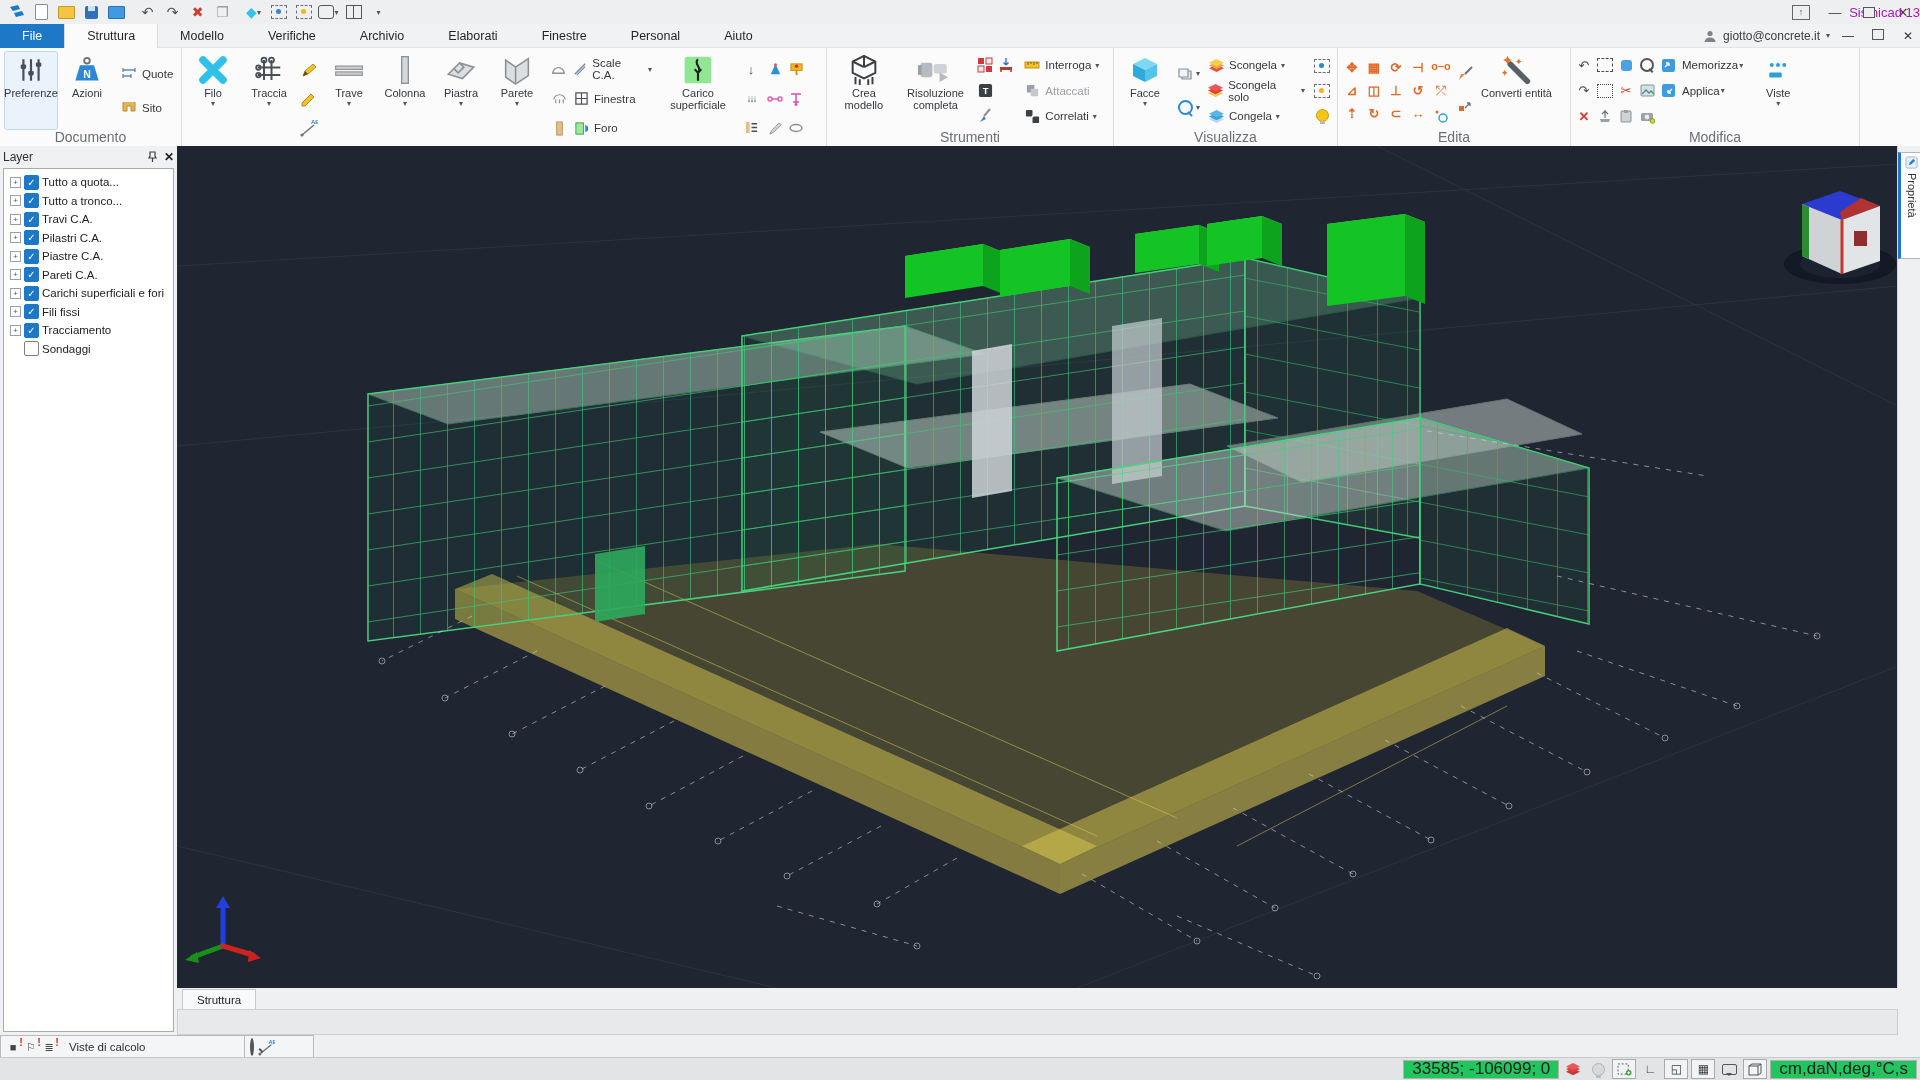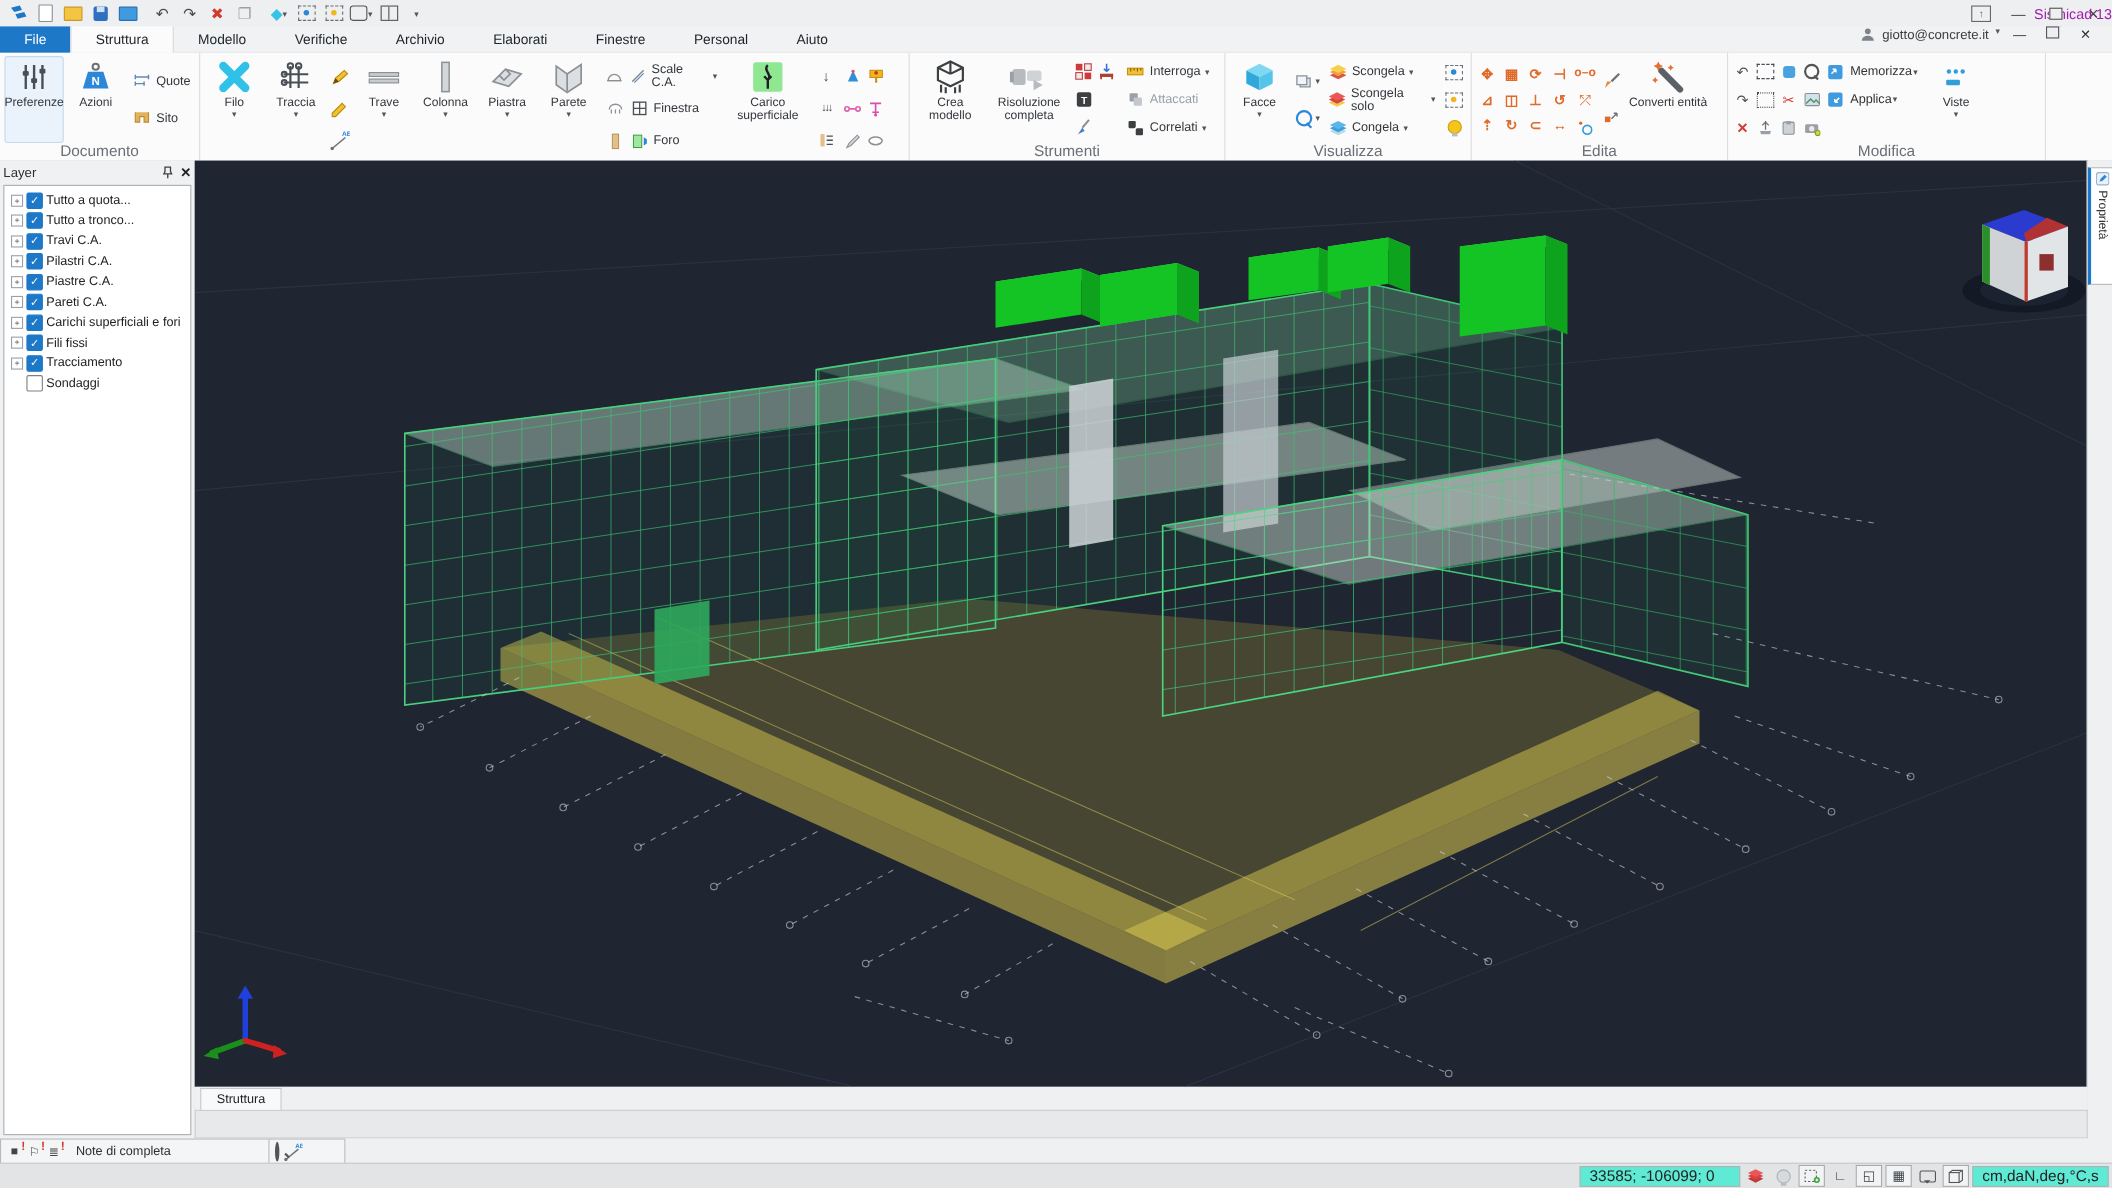--- a/index.html
+++ b/index.html
@@ -29,21 +29,21 @@
   .colico::after{content:"";position:absolute;left:6px;top:0;bottom:0;width:1px;background:#555}
   .upbox{width:16px;height:13px;border:1px solid #666;display:flex;align-items:center;justify-content:center;font-size:9px;color:#555}
   .restore{width:10px;height:9px;border:1px solid #555;position:relative;background:#edeff0}
   .restore::before{content:"";position:absolute;left:2px;top:-3px;width:9px;height:8px;border:1px solid #555;z-index:-1}
 
   
   #tabrow{position:absolute;left:0;top:24px;right:0;height:23px;background:#f0f2f3;display:flex;align-items:stretch;border-bottom:1px solid #e3e5e6}
   .tab{display:flex;align-items:center;padding:12px 22px;color:#1f2328;font-size:12.5px}
   .tab.file{background:#1d78c8;color:#fff}
   .tab.active{background:#fbfbfc;border-left:1px solid #d9d9d9;border-right:1px solid #d9d9d9}
-  #tabright{margin-left:auto;display:flex;gap:6px;padding-right:12px;color:#3c4043}
+  #tabright{margin-left:auto;display:flex;align-items:center;gap:6px;padding-right:0;color:#3c4043}
   .mdib{width:24px;text-align:center;color:#333;font-size:12px}
 
   
   #ribbon{position:absolute;left:0;top:48px;right:0;height:98px;background:#fbfbfc;border-bottom:1px solid #cfcfcf;display:flex}
   .rg{border-right:1px solid #ddd;display:flex;flex-direction:column;flex:0 0 auto}
   .rgc{flex:1;display:flex;align-items:stretch;padding:3px 3px 0}
   .rgl{height:16px;text-align:center;font-size:14px;color:#6a6f75;line-height:14px}
   .rbig{display:flex;flex-direction:column;align-items:center;padding:2px 3px 0;margin:0 1px;border-radius:3px;min-width:48px}
   .rbig .ric{height:34px;display:flex;align-items:center;justify-content:center}
   .rlab{font-size:11px;line-height:12px;text-align:center;color:#33373b;max-width:74px}
@@ -93,21 +93,21 @@
   #vtab{position:absolute;left:5px;top:1px;height:20px;background:#f8f9fa;border:1px solid #c6c8ca;border-bottom:none;display:flex;align-items:center;padding:0 14px;font-size:11.5px;color:#222}
   #cmdstrip{position:absolute;left:177px;top:1009px;width:1721px;height:26px;background:#e8e9ea;border:1px solid #cdcfd1;box-sizing:border-box}
 
   
   #noteband{position:absolute;left:0;top:1035px;right:0;height:23px;background:#eef0f1}
   #notebox{position:absolute;left:0;top:0;height:22px;width:242px;background:#f4f5f6;border:1px solid #b8bbbe;display:flex;align-items:center;gap:2px;padding:0 4px}
   #zoombox{position:absolute;left:244px;top:0;height:22px;width:58px;background:#f4f5f6;border:1px solid #b8bbbe;display:flex;align-items:center;gap:4px;padding:0 5px}
   .nico{position:relative;width:16px;height:16px;display:inline-flex;align-items:center;justify-content:center;font-size:11px;color:#444}
   .nico::after{content:"!";position:absolute;right:-2px;top:-3px;color:#d23b2e;font-weight:bold;font-size:11px}
   #statusbar{position:absolute;left:0;bottom:0;right:0;height:22px;background:#e3e4e6;border-top:1px solid #c7c9cb;display:flex;align-items:center;justify-content:flex-end;gap:3px;padding-right:3px}
-  .sbox{height:17px;background:#5eead4;border:1px solid #b0b3b6;display:flex;align-items:center;padding:0 8px;font-size:14px;color:#222}
+  .sbox{height:17px;background:#22c55e;border:1px solid #b0b3b6;display:flex;align-items:center;padding:0 8px;font-size:17px;color:#222}
   .sbtn{width:22px;height:18px;display:inline-flex;align-items:center;justify-content:center;font-size:12px;color:#3c4043}
   .sbtn.framed{border:1px solid #a8abae;background:#f2f3f4}
 </style>
 </head>
 <body>
 
 <div id="titlebar">
   <span class="qi">
     <svg width="16" height="16" viewBox="0 0 16 16">
         <path d="M1 3l8-2 2 4-7 2zM5 9l8-2 2 4-8 2z" fill="#1d78c8"></path>
@@ -972,21 +972,21 @@
   </div>
 </div>
 <div id="cmdstrip"></div>
 
 <div id="noteband">
   <div id="notebox">
     <span class="nico">■</span>
     <span class="nico">⚐</span>
     <span class="nico">≣</span>
     <span style="width:8px"></span>
-    <span style="font-size:11.5px;color:#2c3034">Note di completa</span>
+    <span style="font-size:11.5px;color:#2c3034">Viste di calcolo</span>
   </div>
   <div id="zoombox">
     <span><span class="lensg"></span></span>
     <span>
       <svg width="17" height="17" viewBox="0 0 18 18">
           <path d="M2 16L14 6" stroke="#6b7176" stroke-width="1.4"></path>
           <circle cx="2" cy="16" r="1.6" fill="#6b7176"></circle>
           <text x="11" y="5" font-size="6" fill="#2b87d8" font-weight="bold">AB</text>
         </svg>
     </span>

